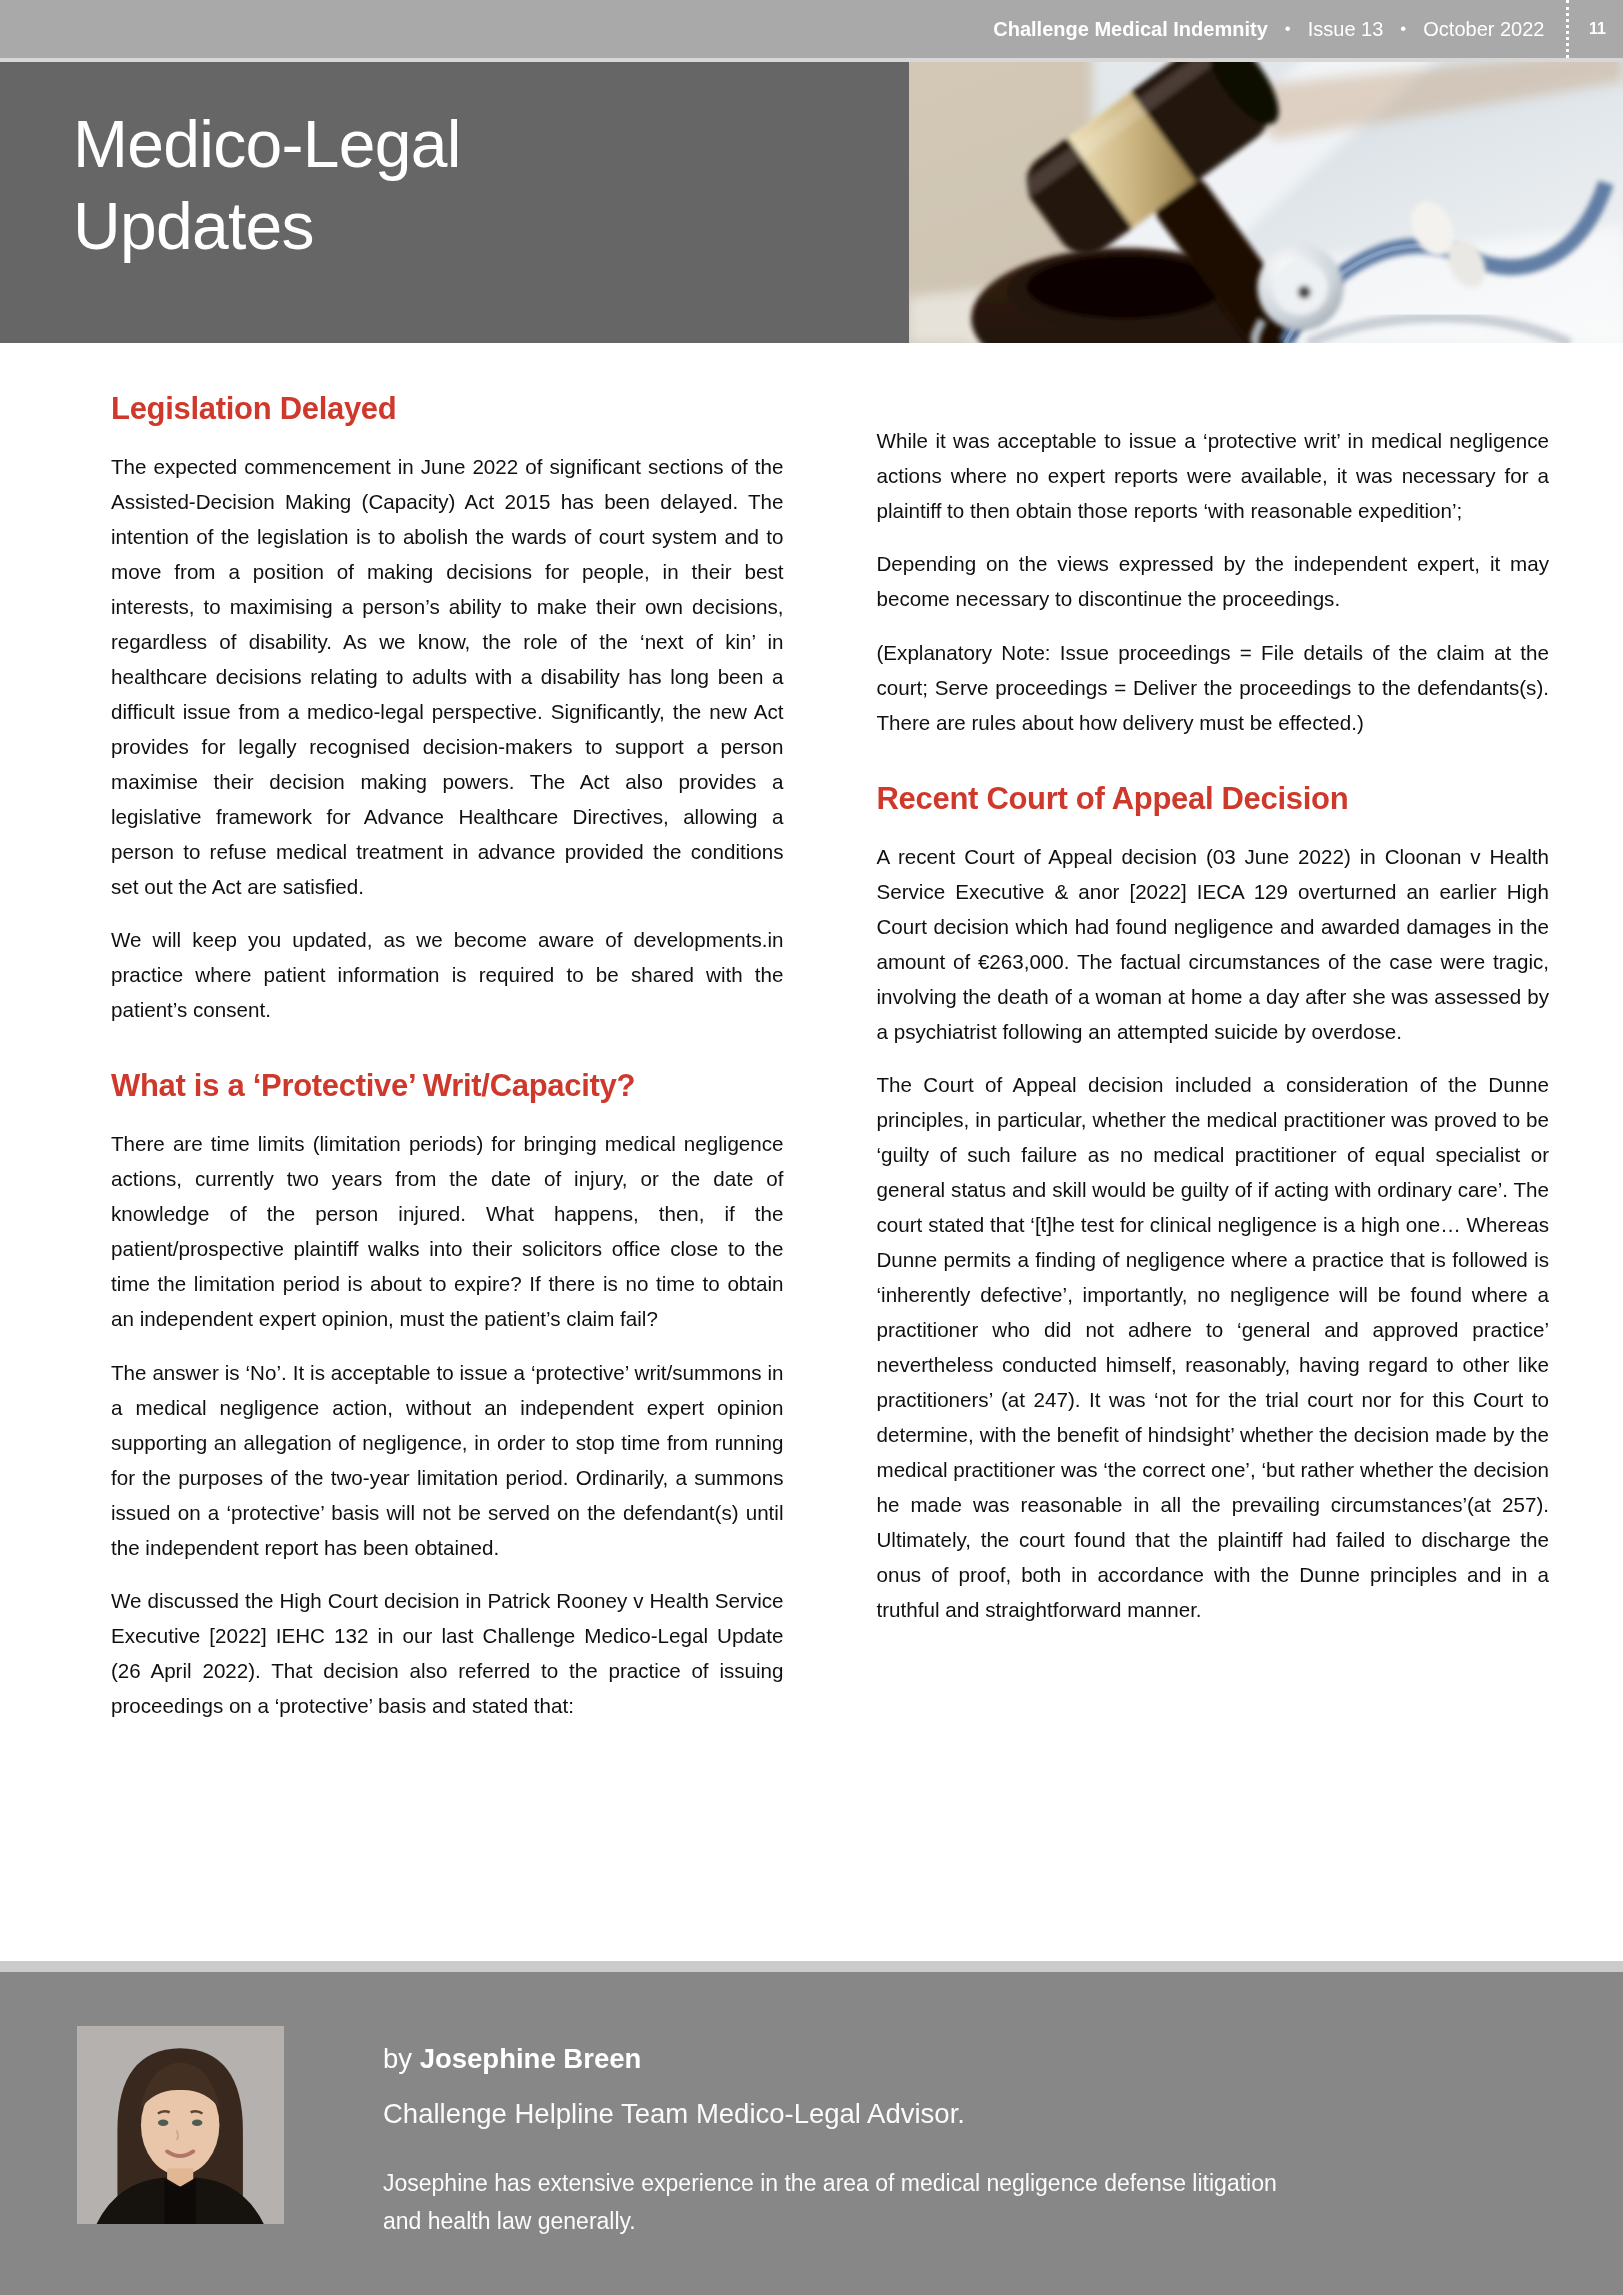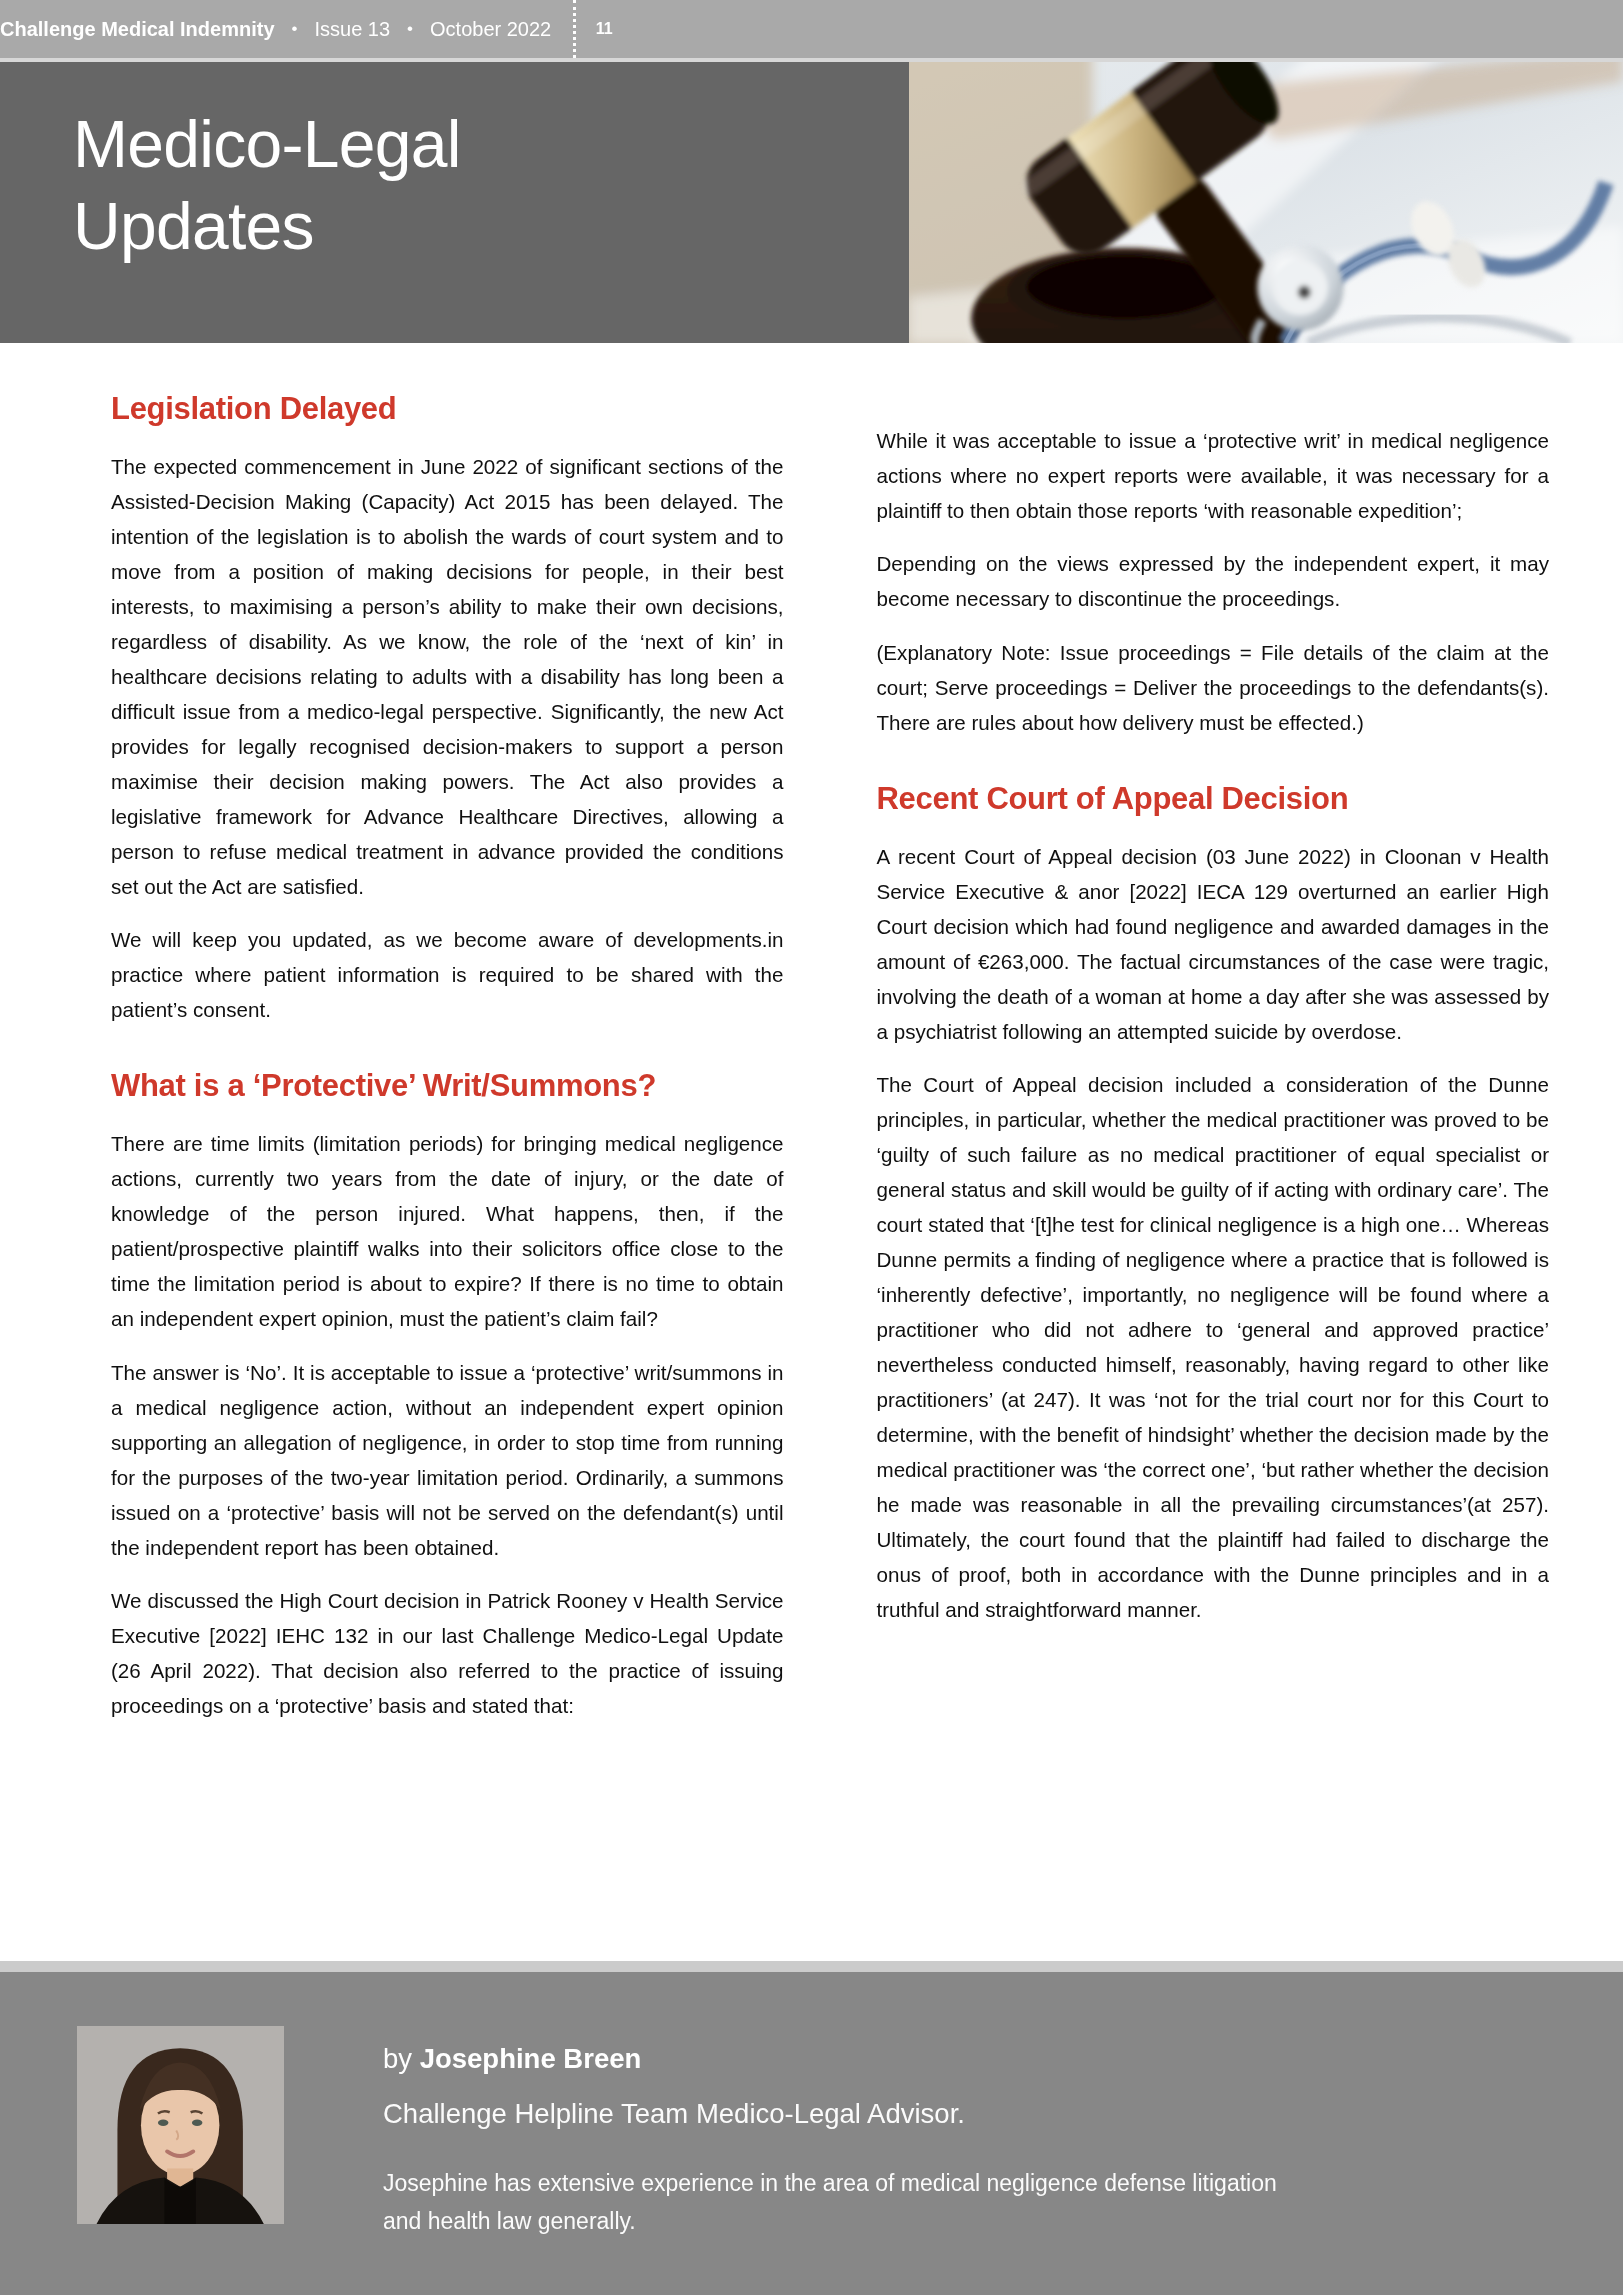--- a/index.html
+++ b/index.html
@@ -7,21 +7,21 @@
     position:relative;
     width:1623px;height:2295px;
     background:#ffffff;
     font-family:"Liberation Sans", sans-serif;
     overflow:hidden;
   }
   
   .header{
     position:absolute;left:0;top:0;width:1623px;height:58px;
     background:#a9a9a9;
-    display:flex;align-items:center;justify-content:flex-start;
+    display:flex;align-items:center;justify-content:flex-end;
     color:#ffffff;font-size:20px;
   }
   .header .seg{white-space:pre;}
   .header .bold{font-weight:700;}
   .header .bullet{font-size:17px;padding:0 17px;}
   .header .dotted-divider{
     height:58px;width:0;
     border-left:3.3px dotted #ffffff;
     margin:0 19.6px 0 22px;
   }
@@ -171,21 +171,21 @@
         <path d="M 540 395 Q 520 430 535 430" stroke="#aab2b9" stroke-width="14" fill="none"></path>
       </g>
     </svg>
   </div>
 
   <div class="content">
     <div class="col col-left">
       <h2>Legislation Delayed</h2>
       <p>The expected commencement in June 2022 of significant sections of the Assisted-Decision Making (Capacity) Act 2015 has been delayed. The intention of the legislation is to abolish the wards of court system and to move from a position of making decisions for people, in their best interests, to maximising a person’s ability to make their own decisions, regardless of disability. As we know, the role of the ‘next of kin’ in healthcare decisions relating to adults with a disability has long been a difficult issue from a medico-legal perspective. Significantly, the new Act provides for legally recognised decision-makers to support a person maximise their decision making powers. The Act also provides a legislative framework for Advance Healthcare Directives, allowing a person to refuse medical treatment in advance provided the conditions set out the Act are satisfied.</p>
       <p>We will keep you updated, as we become aware of developments.in practice where patient information is required to be shared with the patient’s consent.</p>
-      <h2>What is a ‘Protective’ Writ/Summons?</h2>
+      <h2>What is a ‘Protective’ Writ/Capacity?</h2>
       <p>There are time limits (limitation periods) for bringing medical negligence actions, currently two years from the date of injury, or the date of knowledge of the person injured.  What happens, then, if the patient/prospective plaintiff walks into their solicitors office close to the time the limitation period is about to expire? If there is no time to obtain an independent expert opinion, must the patient’s claim fail?</p>
       <p>The answer is ‘No’. It is acceptable to issue a ‘protective’ writ/summons in a medical negligence action, without an independent expert opinion supporting an allegation of negligence, in order to stop time from running for the purposes of the two-year limitation period. Ordinarily, a summons issued on a ‘protective’ basis will not be served on the defendant(s) until the independent report has been obtained.</p>
       <p>We discussed the High Court decision in Patrick Rooney v Health Service Executive [2022] IEHC 132 in our last Challenge Medico-Legal Update (26 April 2022). That decision also referred to the practice of issuing proceedings on a ‘protective’ basis and stated that:</p>
     </div>
     <div class="col col-right">
       <p>While it was acceptable to issue a ‘protective writ’ in medical negligence actions where no expert reports were available, it was necessary for a plaintiff to then obtain those reports ‘with reasonable expedition’;</p>
       <p>Depending on the views expressed by the independent expert, it may become necessary to discontinue the proceedings.</p>
       <p>(Explanatory Note:  Issue proceedings = File details of the claim at the court; Serve proceedings = Deliver the proceedings to the defendants(s). There are rules about how delivery must be effected.)</p>
       <h2>Recent Court of Appeal Decision</h2>
       <p>A recent Court of Appeal decision (03 June 2022) in Cloonan v Health Service Executive &amp; anor [2022] IECA 129 overturned an earlier High Court decision which had found negligence and awarded damages in the amount of €263,000. The factual circumstances of the case were tragic, involving the death of a woman at home a day after she was assessed by a psychiatrist following an attempted suicide by overdose.</p>

